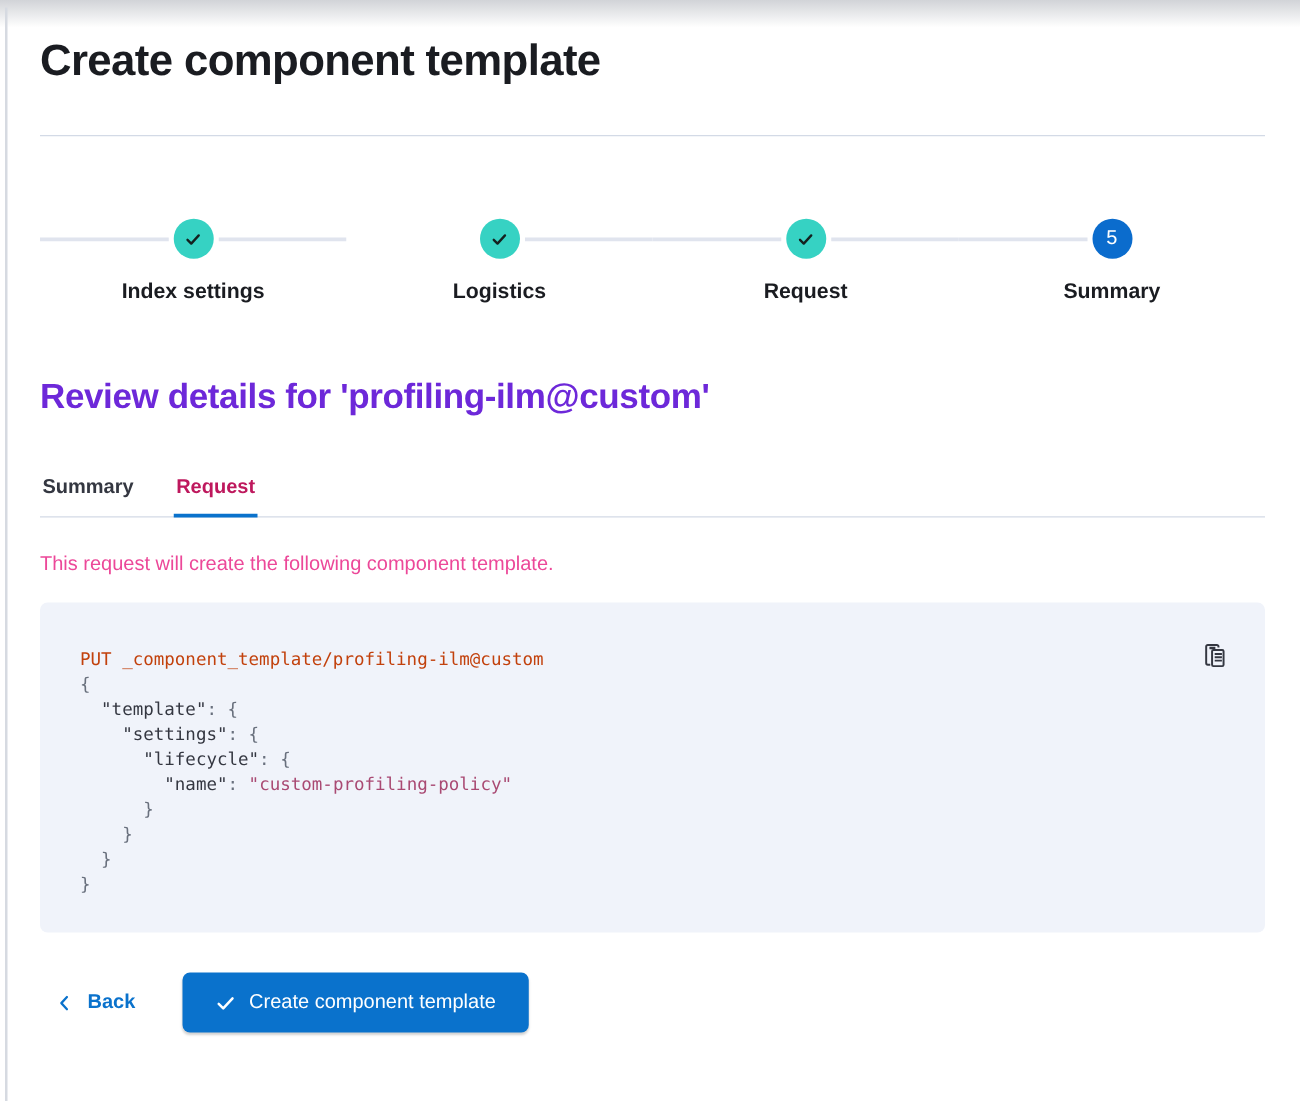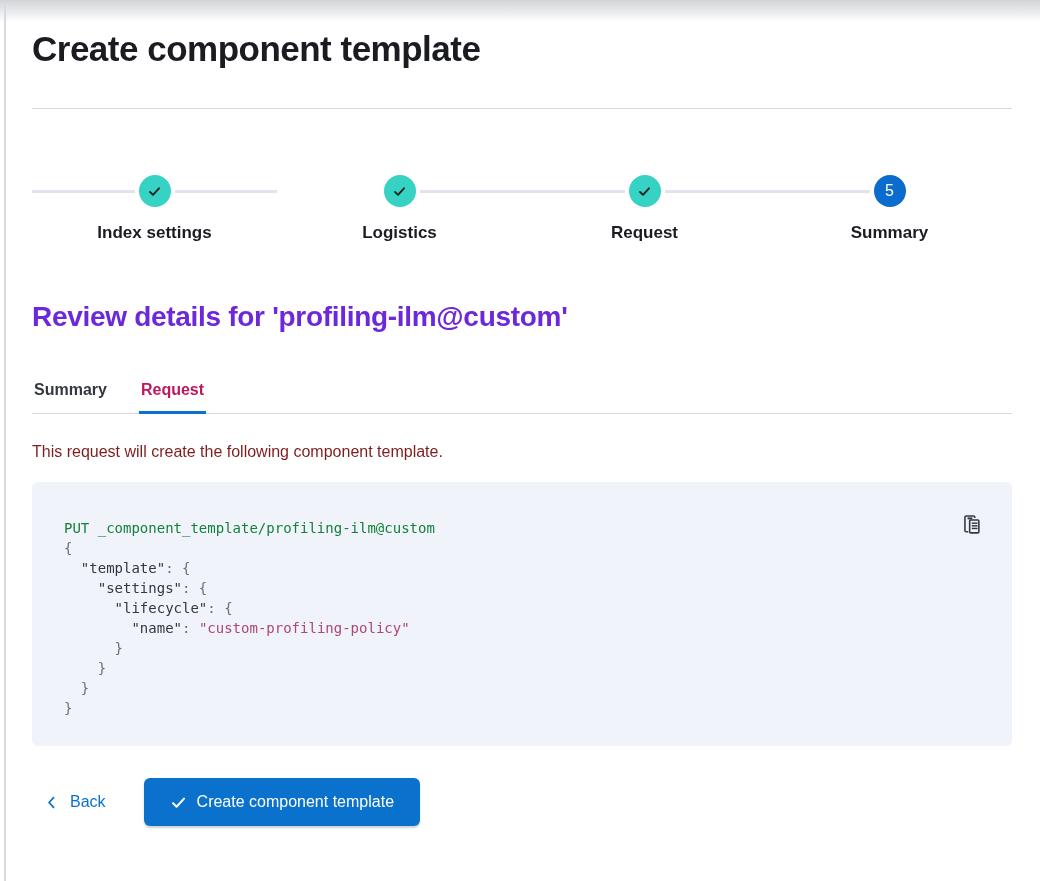--- a/index.html
+++ b/index.html
@@ -55,48 +55,48 @@
 
   
   .tabs { display:flex; gap:30px; margin-top:46px; border-bottom:1px solid #d3dae6; }
   .tab {
     background:none; border:none; cursor:pointer; font-family:inherit;
     font-size:16px; font-weight:700; color:#343741;
     padding:0 2px 12px; border-bottom:3px solid transparent; margin-bottom:-1px;
   }
   .tab.selected { color:#be185d; border-bottom-color:#0a72cc; }
 
-  p.desc { margin:26px 0 0; font-size:16px; line-height:24px; color:#7f1d1d; }
+  p.desc { margin:26px 0 0; font-size:16px; line-height:24px; color:#ec4899; }
 
   
   .codeblock {
     position:relative; margin-top:18px;
     background:#f0f3fa; border-radius:6px;
     padding:36px 70px 28px 32px;
   }
   .codeblock pre {
     margin:0; font-family:"DejaVu Sans Mono","Liberation Mono",monospace;
     font-size:14px; line-height:20px;
   }
   .code-line { white-space:pre; }
-  .tok-plain  { color:#15803d; }
+  .tok-plain  { color:#c2410c; }
   .tok-key    { color:#343741; }
   .tok-punct  { color:#69707d; }
   .tok-string { color:#a94a73; }
   .copy-btn {
     position:absolute; top:28px; right:26px;
     background:none; border:none; cursor:pointer; padding:4px;
     line-height:0;
   }
 
   
   .footer { display:flex; align-items:center; margin-top:32px; }
   .back {
     display:inline-flex; align-items:center; gap:11px;
-    margin-left:12px; color:#0a72cc; font-size:16px; font-weight:400;
+    margin-left:12px; color:#0a72cc; font-size:16px; font-weight:700;
     text-decoration:none; cursor:pointer; background:none; border:none; font-family:inherit; padding:0;
   }
   .create {
     display:inline-flex; align-items:center; justify-content:center; gap:10px;
     margin-left:38px; height:48px; padding:0 26px;
     background:#0a72cc; color:#ffffff; border:none; border-radius:6px;
     font-size:16px; font-weight:500; font-family:inherit; cursor:pointer;
     box-shadow:0 2px 2px rgba(0,0,0,.18);
   }
 </style>

